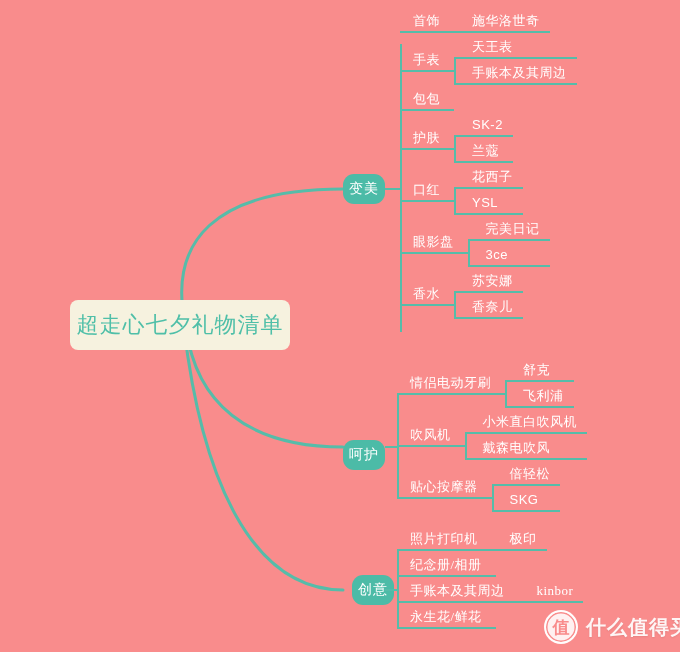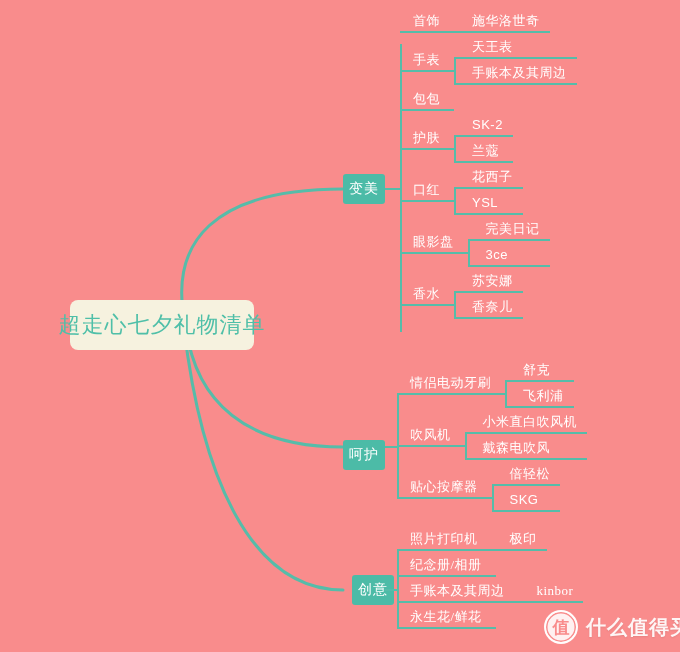--- a/index.html
+++ b/index.html
@@ -6,40 +6,40 @@
     --bg:#F98C8C; --line:#56BCA9; --node:#4CBBA7;
     --central-bg:#F6F2DF; --central-text:#4FBFA8;
   }
   html,body{margin:0;padding:0;}
   .stage{
     position:relative;width:680px;height:652px;background:var(--bg);
     overflow:hidden;font-family:"Liberation Sans","DejaVu Sans",sans-serif;
   }
   .curves{position:absolute;left:0;top:0;}
   .central{
-    position:absolute;left:70px;top:300px;width:184px;height:50px;
+    position:absolute;left:70px;top:300px;width:220px;height:50px;
     background:var(--central-bg);border-radius:8px;
     display:flex;align-items:center;justify-content:center;
     color:var(--central-text);font-size:22px;letter-spacing:1px;white-space:nowrap;
   }
   .branch-items{position:absolute;}
   .item{display:flex;align-items:center;}
   .label{
     box-sizing:border-box;height:26px;border-bottom:2px solid var(--line);
     color:#fff;font-size:13px;line-height:1;display:flex;align-items:flex-end;
     padding:0 14px 4px 13px;white-space:nowrap;letter-spacing:0.5px;
   }
   .child-label{padding:0 10px 4px 18px;}
   .children{display:flex;flex-direction:column;position:relative;text-align:center;}
   .children.multi::before{
     content:"";position:absolute;left:0;top:24px;bottom:0;width:2px;background:var(--line);
   }
   .trunk{position:absolute;left:0;width:2px;background:var(--line);}
   .branch-node{
-    position:absolute;width:42px;height:30px;background:var(--node);border-radius:3px;
+    position:absolute;width:42px;height:30px;background:var(--node);border-radius:11px;
     color:#fff;font-size:14px;display:flex;align-items:center;justify-content:center;
     letter-spacing:1px;
   }
   .hconn{position:absolute;height:2px;background:var(--line);}
   .wm{position:absolute;left:544px;top:610px;display:flex;align-items:center;gap:8px;}
   .wm-logo{
     box-sizing:content-box;width:30px;height:30px;border-radius:50%;
     border:2px solid rgba(255,255,255,0.88);background:rgba(255,255,255,0.88);
     box-shadow:inset 0 0 0 1.5px var(--bg);
     display:flex;align-items:center;justify-content:center;

